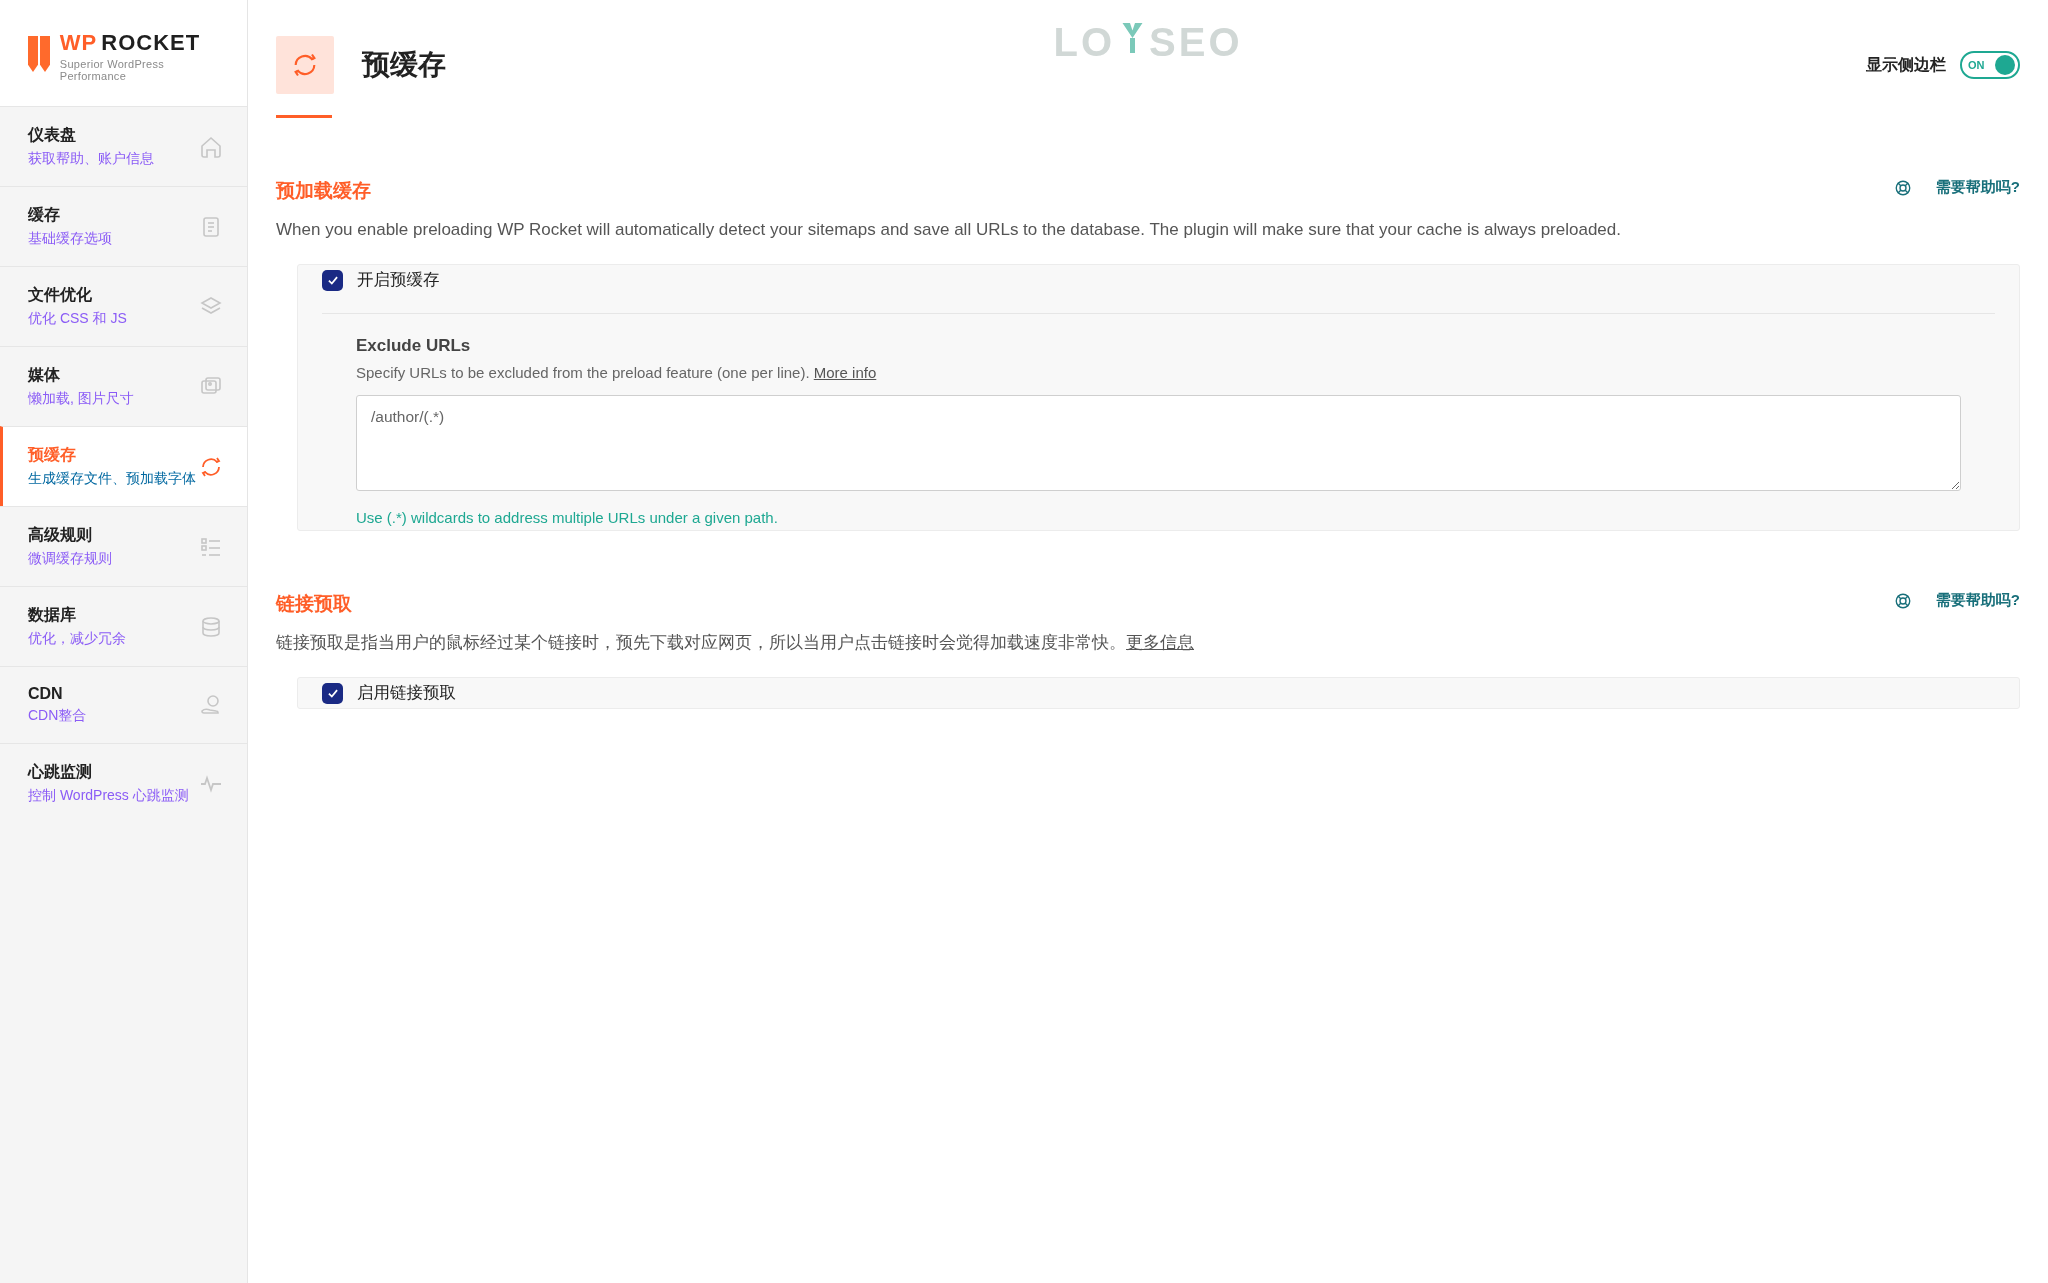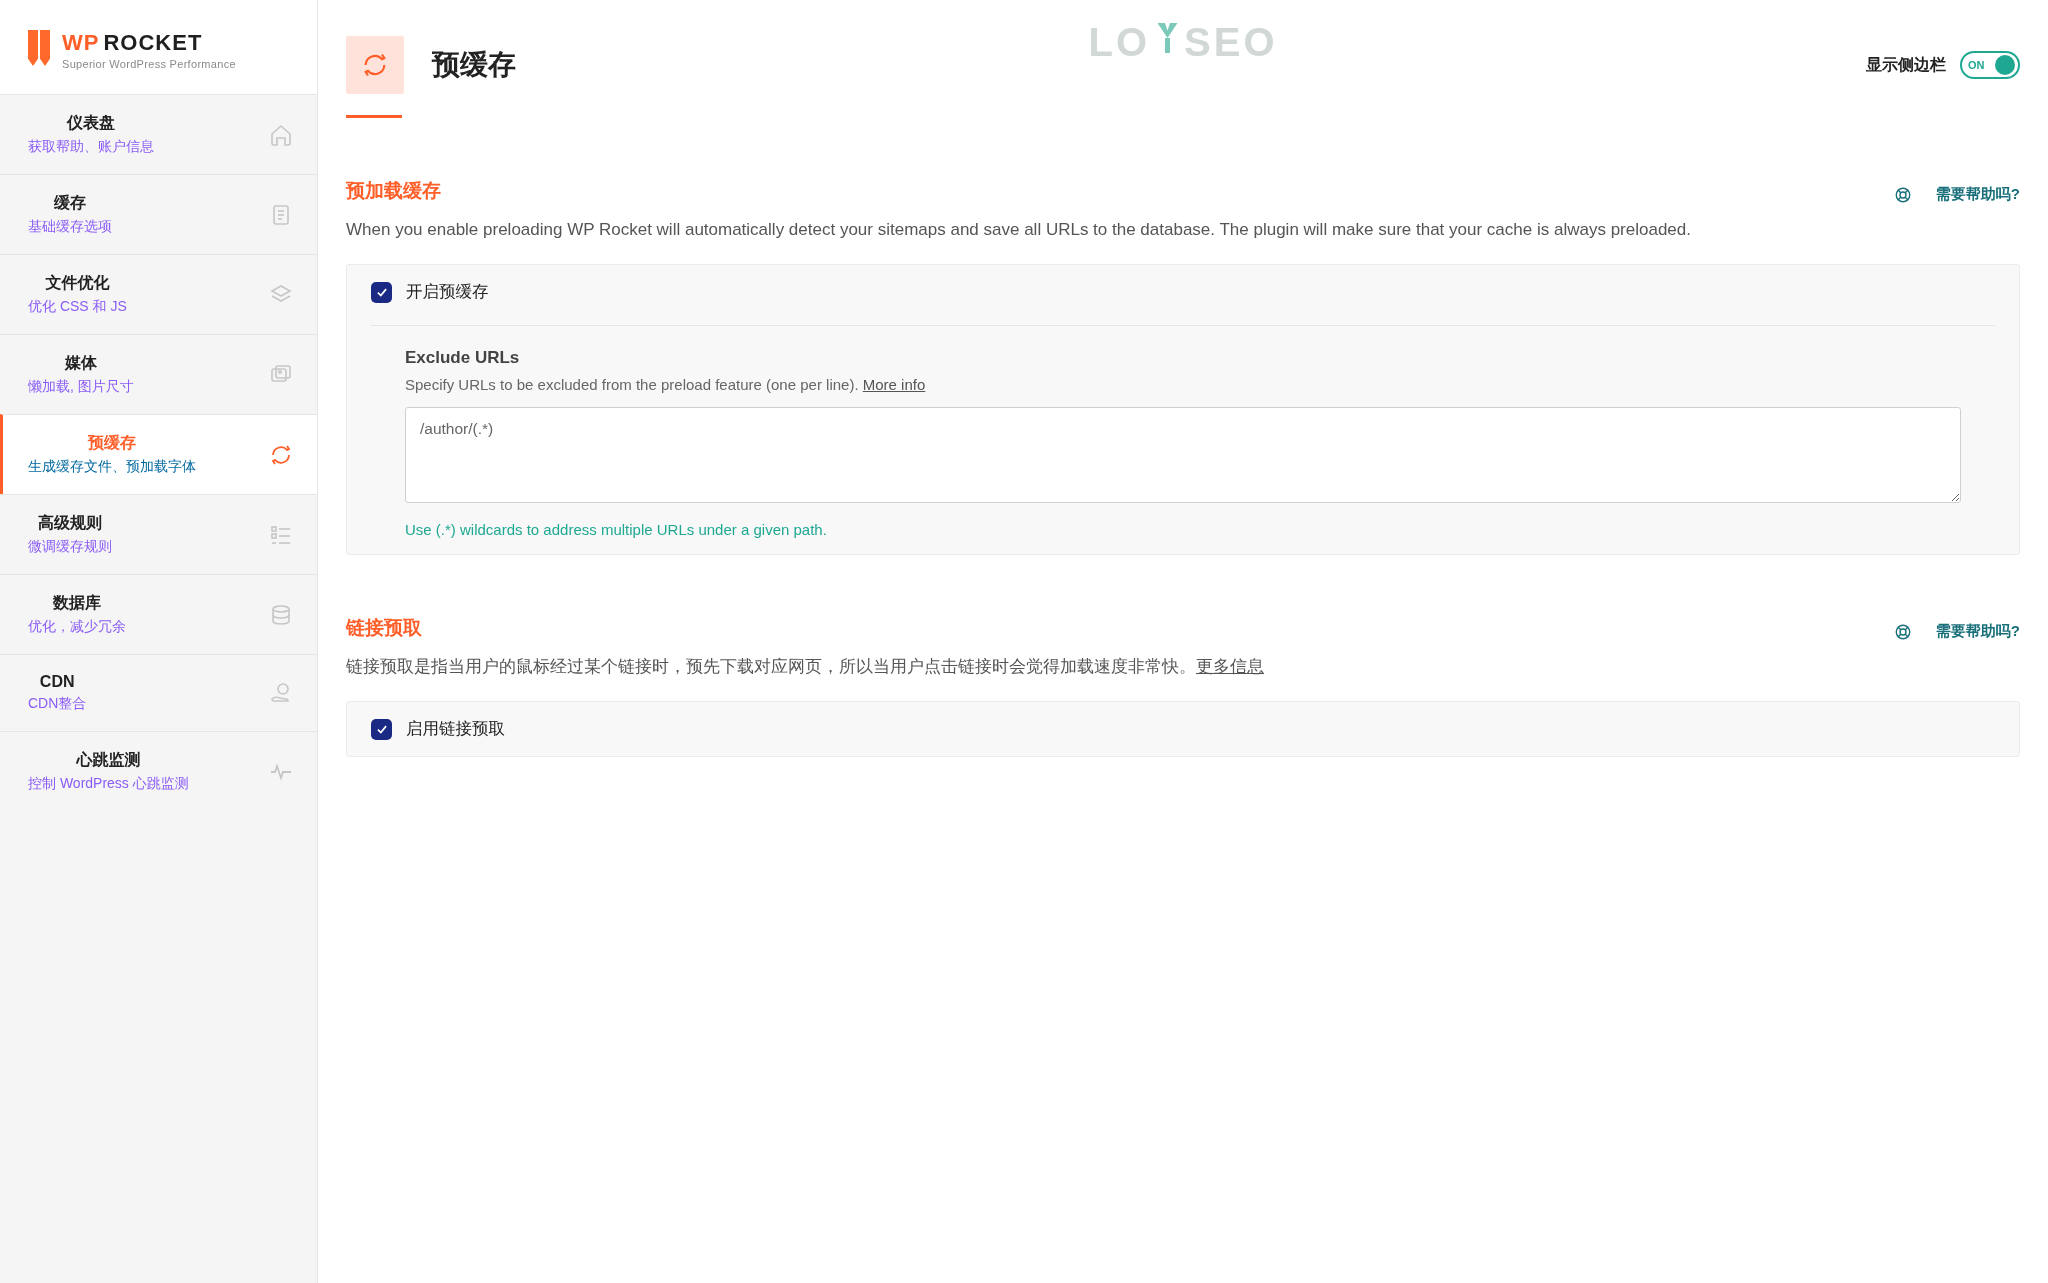--- a/index.html
+++ b/index.html
@@ -6,24 +6,23 @@
     body {
       font-family: -apple-system, BlinkMacSystemFont, "Segoe UI", "Microsoft YaHei", sans-serif;
       background: #fff;
       color: #333;
       font-size: 16px;
     }
     .app { display: flex; min-height: 100vh; }
     
     
     .sidebar {
-      width: 318px;
+      width: 248px;
       background: #f5f5f5;
       border-right: 1px solid #e5e5e5;
-      text-align: center;
     }
     .logo-area {
       background: #fff;
       padding: 30px 28px 24px;
       display: flex;
       align-items: center;
     }
     .logo-wp {
       font-size: 22px;
       font-weight: 700;
@@ -141,32 +140,33 @@
     .switch-knob {
       position: absolute;
       right: 3px;
       width: 20px; height: 20px;
       background: #1ea892;
       border-radius: 50%;
     }
     
     
     .section { margin-top: 60px; }
-    .section-head { display: flex; justify-content: space-between; align-items: flex-end; margin-bottom: 12px; }
+    .section-head { display: flex; justify-content: space-between; align-items: flex-start; margin-bottom: 12px; }
     .section-title { font-size: 19px; font-weight: 700; color: #ff5e28; }
     .help-link { display: flex; align-items: center; gap: 24px; font-size: 15px; font-weight: 600; color: #186f7a; cursor: pointer; text-decoration: none; }
     .help-icon { width: 18px; height: 18px; }
     .section-desc { font-size: 17px; color: #555; line-height: 1.65; margin-bottom: 20px; }
     .more-link { text-decoration: underline; cursor: pointer; }
     
     .option-card {
       background: #f8f8f8;
       border: 1px solid #ececec;
       border-radius: 3px;
-      padding: 16px 24px;
+      padding: 4px 24px;
+      margin-left: 21px;
     }
     .checkbox-row { display: flex; align-items: center; gap: 14px; cursor: pointer; }
     .cb {
       width: 21px; height: 21px;
       background: #1a2a84;
       border-radius: 5px;
       display: flex; align-items: center; justify-content: center;
       color: #fff;
     }
     .cb svg { width: 14px; height: 14px; }

